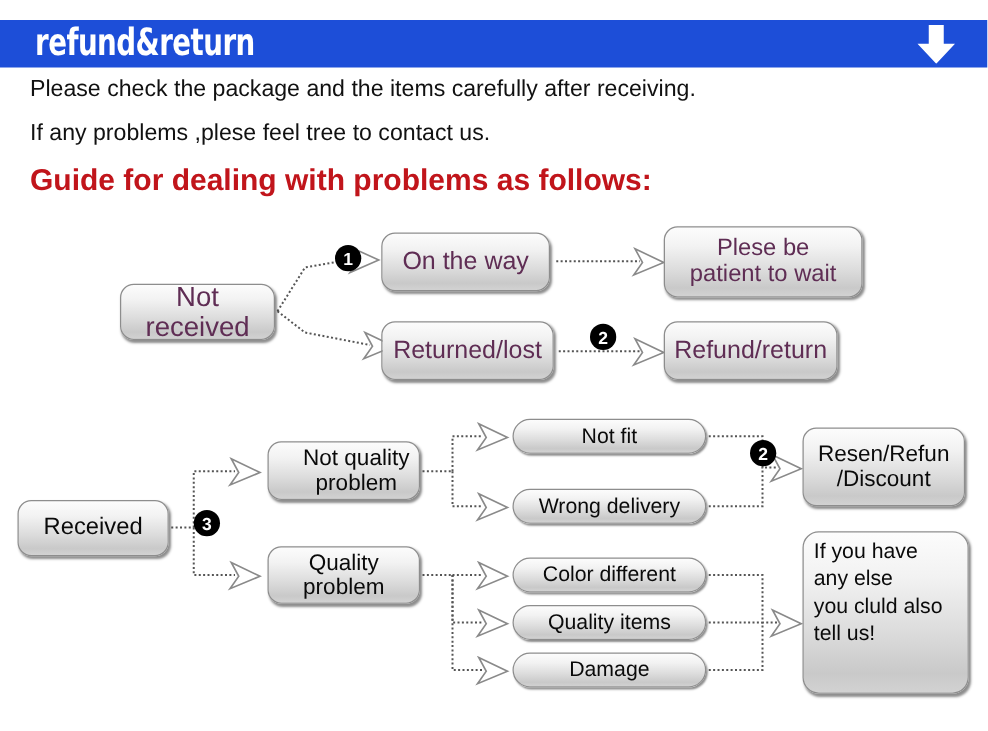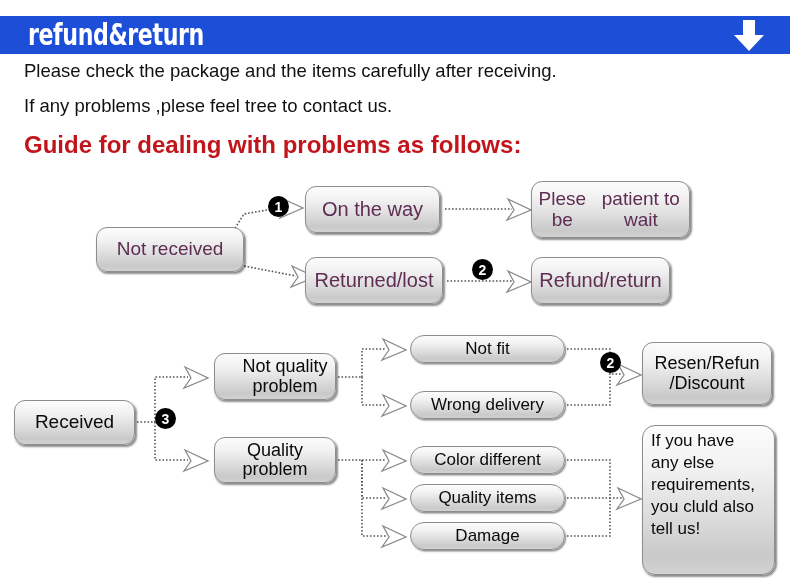--- a/index.html
+++ b/index.html
@@ -142,29 +142,29 @@
     <path class="wire" d="M567,405 L610,405 L610,374"></path>
     <polygon class="head" points="618,364 641,375 617,385 624,375"></polygon>
 
     <path class="wire" d="M567,460 L610,460 L610,498 L622,498"></path>
     <path class="wire" d="M567,498 L610,498"></path>
     <path class="wire" d="M567,536 L610,536 L610,498"></path>
     <polygon class="head" points="618,488 641,499 617,509 624,499"></polygon>
 
   </svg>
 
-  <div class="box purple" style="left:96px;top:227px;width:148px;height:45px;font-size:19px;">Not received</div>
+  <div class="box purple" style="left:96px;top:227px;width:124px;height:45px;font-size:22px;">Not received</div>
 
   <div class="step" style="left:268px;top:196px;">1</div>
 
   <div class="box purple" style="left:305px;top:186px;width:135px;height:47px;font-size:20px;">On the way</div>
 
   <div class="box purple" style="left:305px;top:257px;width:138px;height:47px;font-size:20px;">Returned/lost</div>
 
-  <div class="box purple" style="left:531px;top:181px;width:159px;height:57px;font-size:19px;">
+  <div class="box purple" style="left:531px;top:181px;width:159px;height:57px;font-size:19px;flex-direction:column;">
     <span>Plese be</span>
     <span>patient to wait</span>
   </div>
 
   <div class="step" style="left:472px;top:259px;">2</div>
 
   <div class="box purple" style="left:531px;top:257px;width:139px;height:47px;font-size:20px;">Refund/return</div>
 
   <div class="box dark" style="left:14px;top:400px;width:121px;height:45px;font-size:19px;">Received</div>
 
@@ -190,21 +190,20 @@
 
   <div class="box dark flat" style="left:410px;top:522px;width:155px;height:28px;font-size:17px;">Damage</div>
 
   <div class="step" style="left:600px;top:352px;">2</div>
 
   <div class="box dark" style="left:642px;top:342px;width:130px;height:63px;font-size:18px;flex-direction:column;">
     <span>Resen/Refun</span>
     <span>/Discount</span>
   </div>
 
-  <div class="box dark note" style="left:642px;top:425px;width:133px;height:150px;font-size:17px;flex-direction:column;">
+  <div class="box dark note" style="left:642px;top:425px;width:133px;height:130px;font-size:17px;flex-direction:column;">
     <span>If you have</span>
     <span>any else</span>
-    <span>requirements,</span>
     <span>you cluld also</span>
     <span>tell us!</span>
   </div>
 
 </div>
 
 </body></html>

